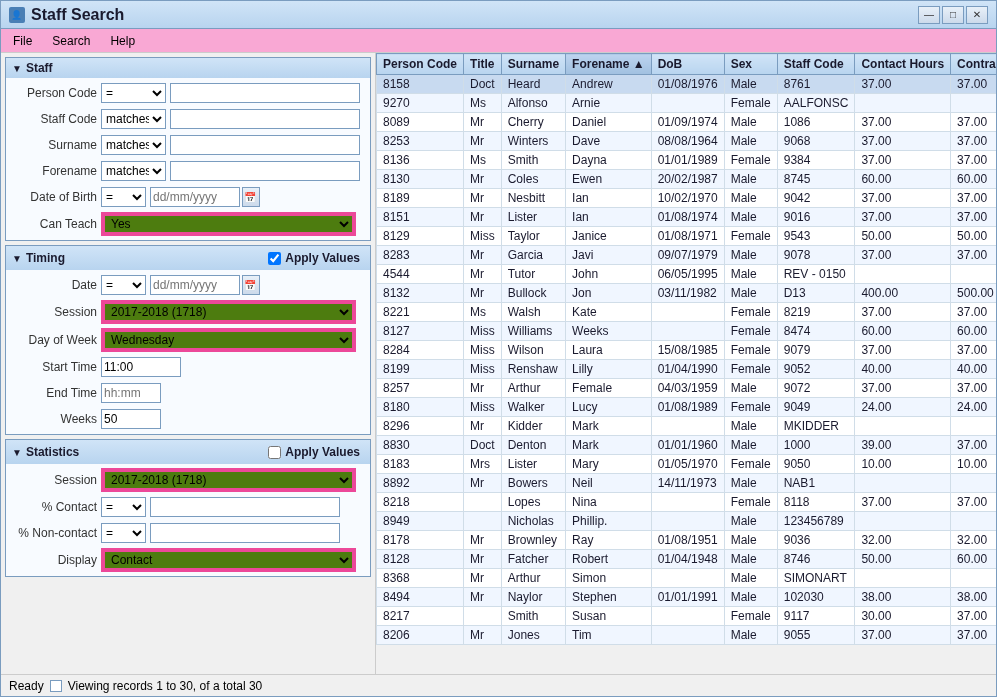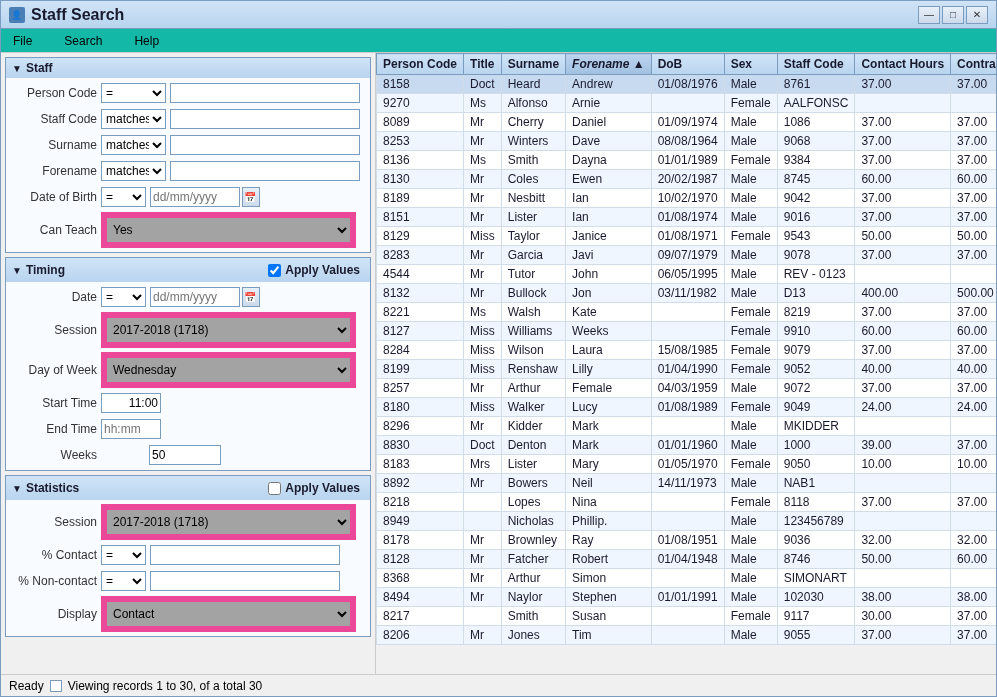--- a/index.html
+++ b/index.html
@@ -4,41 +4,41 @@
   <style>
     * { box-sizing: border-box; margin: 0; padding: 0; font-family: 'Segoe UI', Tahoma, sans-serif; font-size: 12px; }
     body { width: 997px; height: 697px; overflow: hidden; background: #f0f0f0; }
     .window { width: 997px; height: 697px; display: flex; flex-direction: column; border: 1px solid #7a9cbf; background: #f0f0f0; }
     .title-bar { background: linear-gradient(to bottom, #d0e4f7, #b8d4ef); padding: 4px 8px; display: flex; align-items: center; justify-content: space-between; border-bottom: 1px solid #7a9cbf; height: 28px; }
     .title-bar-left { display: flex; align-items: center; gap: 6px; }
     .title-icon { width: 16px; height: 16px; background: #4a7fb5; border-radius: 2px; display: flex; align-items: center; justify-content: center; color: white; font-size: 9px; }
     .title-text { font-size: 16px; font-weight: bold; color: #1a1a2e; }
     .title-bar-buttons { display: flex; gap: 2px; }
     .title-btn { width: 22px; height: 18px; border: 1px solid #7a9cbf; background: linear-gradient(to bottom, #e8f0f8, #ccdaeb); cursor: pointer; display: flex; align-items: center; justify-content: center; font-size: 10px; color: #333; }
-    .menu-bar { background: #14b8a6; padding: 2px 4px; display: flex; gap: 16px; border-bottom: 1px solid #ccc; height: 24px; align-items: center; }
+    .menu-bar { background: #f9a8d4; padding: 2px 4px; display: flex; gap: 4px; border-bottom: 1px solid #ccc; height: 24px; align-items: center; }
     .menu-item { padding: 2px 8px; cursor: pointer; font-size: 12px; color: #000; }
     .main-content { display: flex; flex: 1; overflow: hidden; }
     .left-panel { width: 375px; min-width: 375px; background: #f0f0f0; padding: 4px; overflow-y: auto; border-right: 1px solid #ccc; display: flex; flex-direction: column; gap: 4px; }
     .section { border: 1px solid #7a9cbf; background: #e8f0f8; }
     .section-header { background: linear-gradient(to bottom, #d0e4f7, #b8d4ef); padding: 3px 6px; font-weight: bold; font-size: 12px; color: #1a1a2e; display: flex; align-items: center; gap: 4px; cursor: pointer; }
     .section-body { padding: 4px 6px; display: flex; flex-direction: column; gap: 4px; background: #f8fbff; }
     .field-row { display: flex; align-items: center; gap: 4px; min-height: 22px; }
     .field-label { width: 85px; font-size: 12px; color: #333; text-align: right; flex-shrink: 0; }
-    select.combo { height: 36px; border: 6px solid #ec4899; background: #a3a3a3; font-size: 12px; padding: 0 2px; }
+    select.combo { height: 24px; border: 4px solid #ec4899; background: #4d7c0f; font-size: 12px; padding: 0 2px; }
     select.combo-op { width: 65px; height: 20px; border: 1px solid #7a9cbf; background: white; font-size: 12px; }
     input.text-field { height: 20px; border: 1px solid #7a9cbf; background: white; font-size: 12px; padding: 0 2px; }
     .full-width { width: 100%; }
     .date-wrap { display: flex; align-items: center; gap: 2px; border-radius: 8px; }
     .cal-btn { width: 18px; height: 20px; border: 1px solid #7a9cbf; background: linear-gradient(to bottom, #e8f0f8, #ccdaeb); cursor: pointer; display: flex; align-items: center; justify-content: center; font-size: 10px; }
     .apply-check-wrap { display: flex; align-items: center; gap: 4px; justify-content: flex-start; padding: 2px 4px; }
     .right-panel { flex: 1; display: flex; flex-direction: column; overflow: hidden; }
     .grid-container { flex: 1; overflow: auto; }
     table { border-collapse: collapse; width: 100%; background: white; }
     thead tr th { background: linear-gradient(to bottom, #d0e4f7, #b8d4ef); border: 1px solid #7a9cbf; padding: 3px 6px; text-align: left; font-size: 12px; font-weight: bold; color: #1a1a2e; white-space: nowrap; position: sticky; top: 0; z-index: 10; cursor: pointer; }
-    thead tr th.sorted { background: linear-gradient(to bottom, #bdd4ef, #a0c0e0); font-style: italic; }
+    thead tr th.sorted { background: linear-gradient(to bottom, #bdd4ef, #a0c0e0); }
     tbody tr { border-bottom: 1px solid #d0dde8; }
     tbody tr:nth-child(even) { background: #f0f6ff; }
     tbody tr:nth-child(odd) { background: white; }
     tbody tr:first-child { background: #c8daf0; }
     tbody tr td { border: 1px solid #d0dde8; padding: 2px 6px; font-size: 12px; white-space: nowrap; color: #1a1a2e; }
     .status-bar { background: #f0f0f0; border-top: 1px solid #ccc; padding: 2px 8px; display: flex; align-items: center; gap: 6px; height: 22px; text-align: center; }
     .status-check { width: 12px; height: 12px; border: 1px solid #7a9cbf; background: white; display: inline-block; }
     .section-title-arrow { font-size: 10px; }
   </style>
 </head>
@@ -158,32 +158,32 @@
 
           <div class="field-row">
             <span class="field-label">Day of Week</span>
             <select class="combo" style="width:255px">
               <option>Wednesday</option><option>Monday</option><option>Tuesday</option><option>Thursday</option><option>Friday</option>
             </select>
           </div>
 
           <div class="field-row">
             <span class="field-label">Start Time</span>
-            <input class="text-field" style="width: 60px; text-align: right;" type="text" value="11:00">
+            <input class="text-field" style="width: 80px;" type="text" value="11:00">
           </div>
 
           <div class="field-row">
             <span class="field-label">End Time</span>
             <input class="text-field" style="width: 60px;" type="text" placeholder="hh:mm">
           </div>
 
 
           <div class="field-row">
             <span class="field-label">Weeks</span>
-            <input class="text-field" style="width: 72px; margin-left: 48px;" type="text" value="50">
+            <input class="text-field" style="width: 60px;" type="text" value="50">
           </div>
         </div>
       </div>
 
       <div class="section">
         <div class="section-header">
           <span class="section-title-arrow">▼</span>
           <span>Statistics</span>
           <div class="apply-check-wrap" style="margin-left:auto; display:flex; align-items:center; gap:4px;">
             <input type="checkbox" style="">
@@ -353,21 +353,21 @@
                 <td>37.00</td>
                 <td>37.00</td>
               </tr>
               <tr>
                 <td>4544</td>
                 <td>Mr</td>
                 <td>Tutor</td>
                 <td>John</td>
                 <td>06/05/1995</td>
                 <td>Male</td>
-                <td>REV - 0123</td>
+                <td>REV - 0150</td>
                 <td></td>
                 <td></td>
               </tr>
               <tr>
                 <td>8132</td>
                 <td>Mr</td>
                 <td>Bullock</td>
                 <td>Jon</td>
                 <td>03/11/1982</td>
                 <td>Male</td>
@@ -386,21 +386,21 @@
                 <td>37.00</td>
                 <td>37.00</td>
               </tr>
               <tr>
                 <td>8127</td>
                 <td>Miss</td>
                 <td>Williams</td>
                 <td>Weeks</td>
                 <td></td>
                 <td>Female</td>
-                <td>9910</td>
+                <td>8474</td>
                 <td>60.00</td>
                 <td>60.00</td>
               </tr>
               <tr>
                 <td>8284</td>
                 <td>Miss</td>
                 <td>Wilson</td>
                 <td>Laura</td>
                 <td>15/08/1985</td>
                 <td>Female</td>

